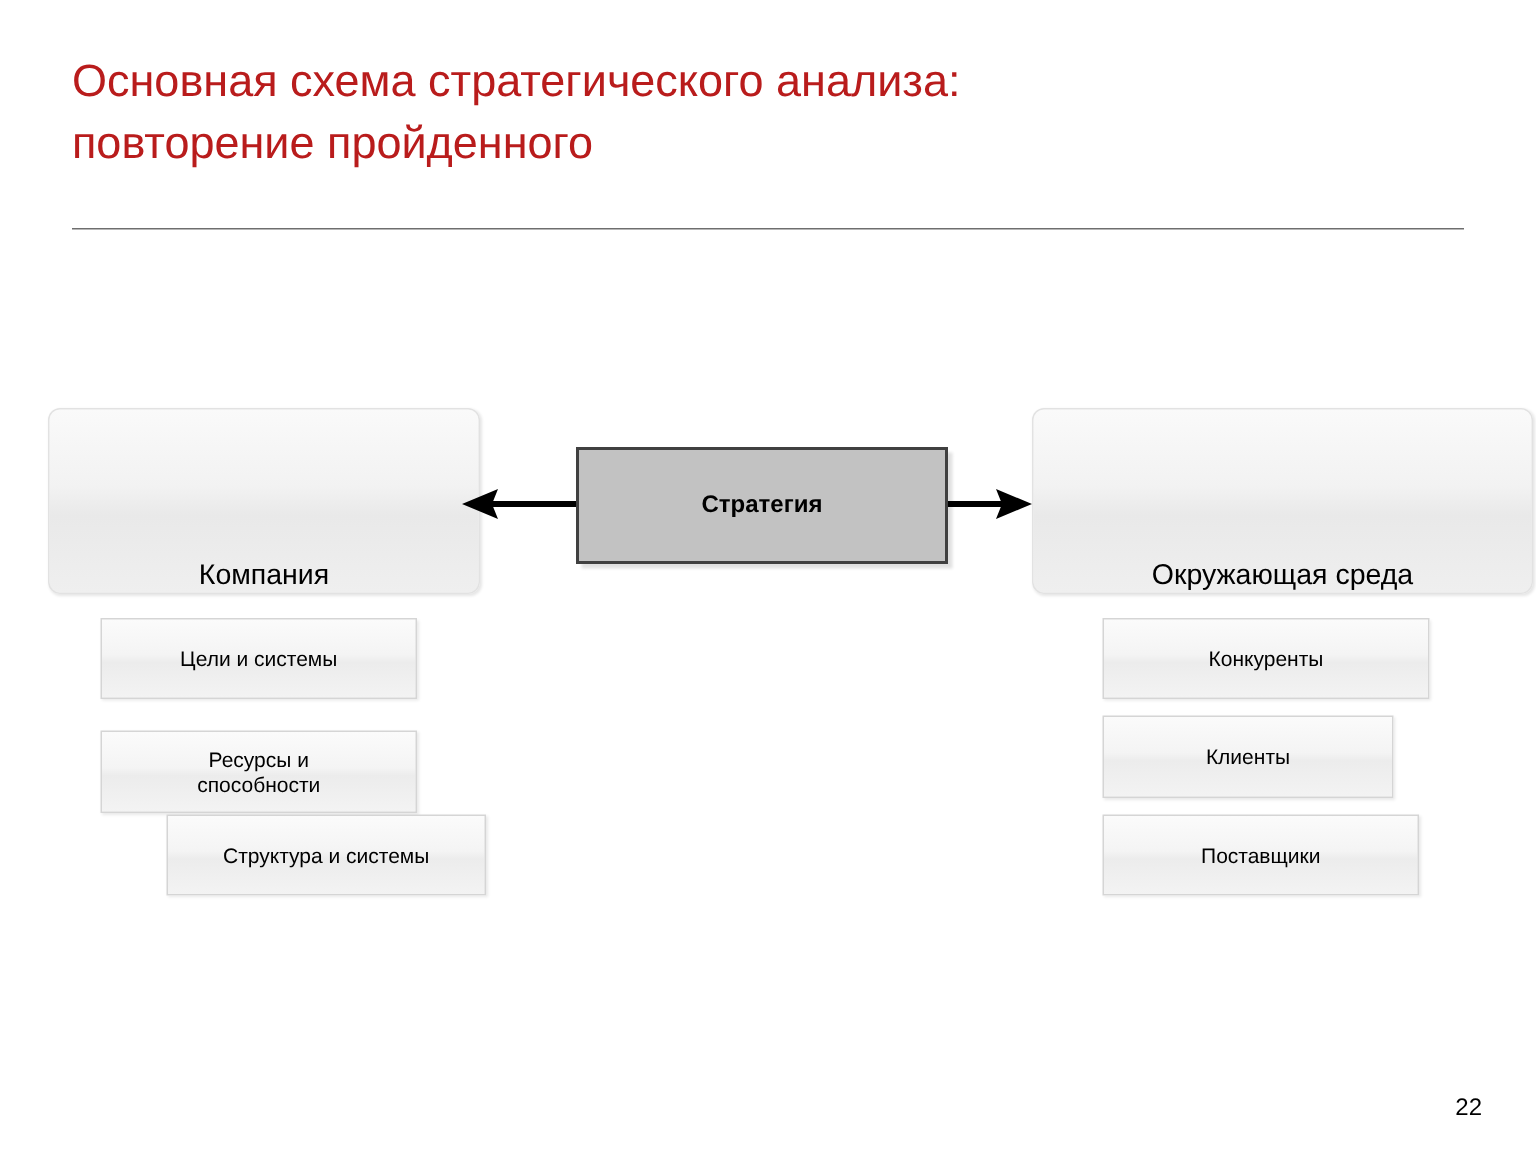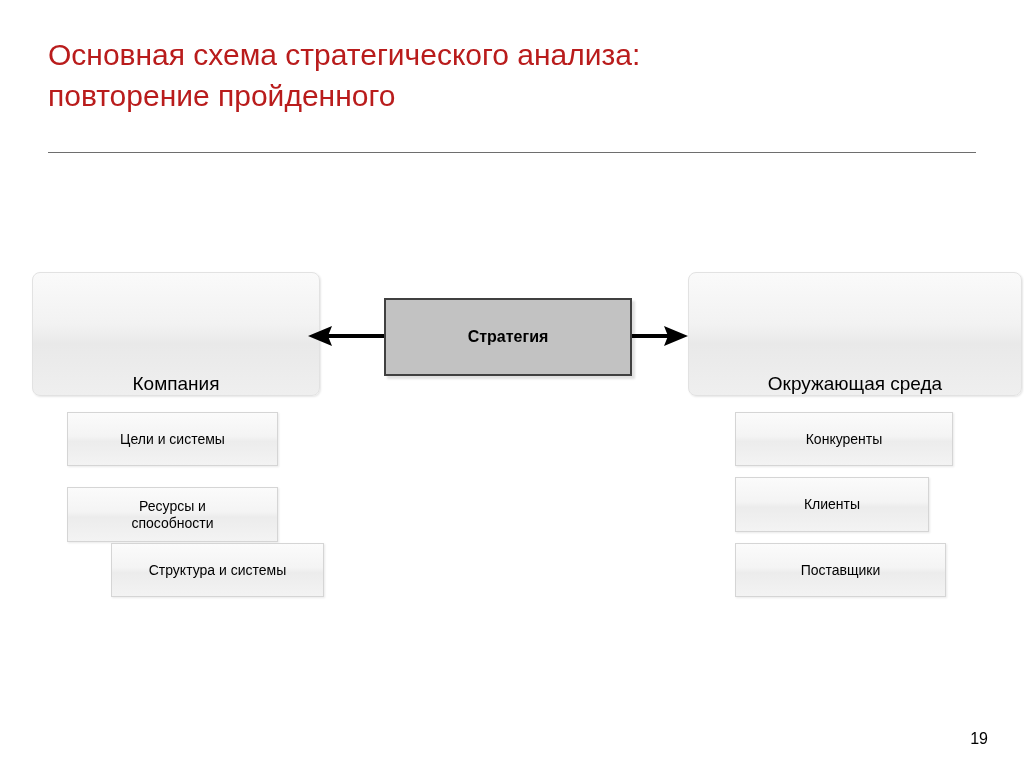--- a/index.html
+++ b/index.html
@@ -185,13 +185,13 @@
 </div>
 
 <div id="sub-clients" class="subbox">
   <span>Клиенты</span>
 </div>
 
 <div id="sub-suppliers" class="subbox">
   <span>Поставщики</span>
 </div>
 
-<div id="page-number">19</div>
+<div id="page-number">22</div>
 
 </body></html>

